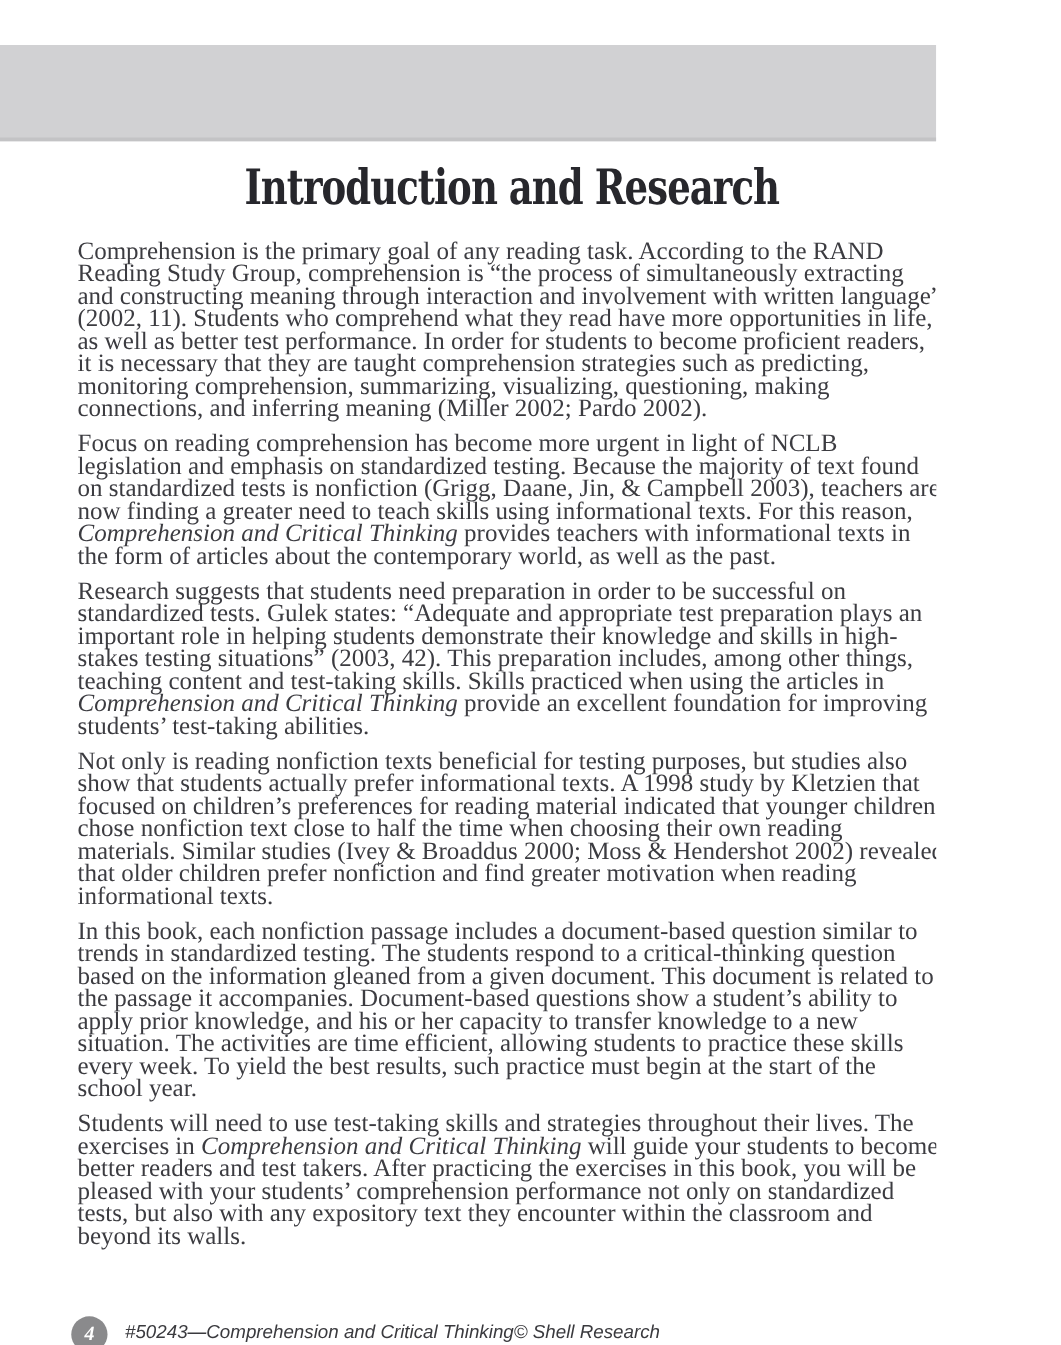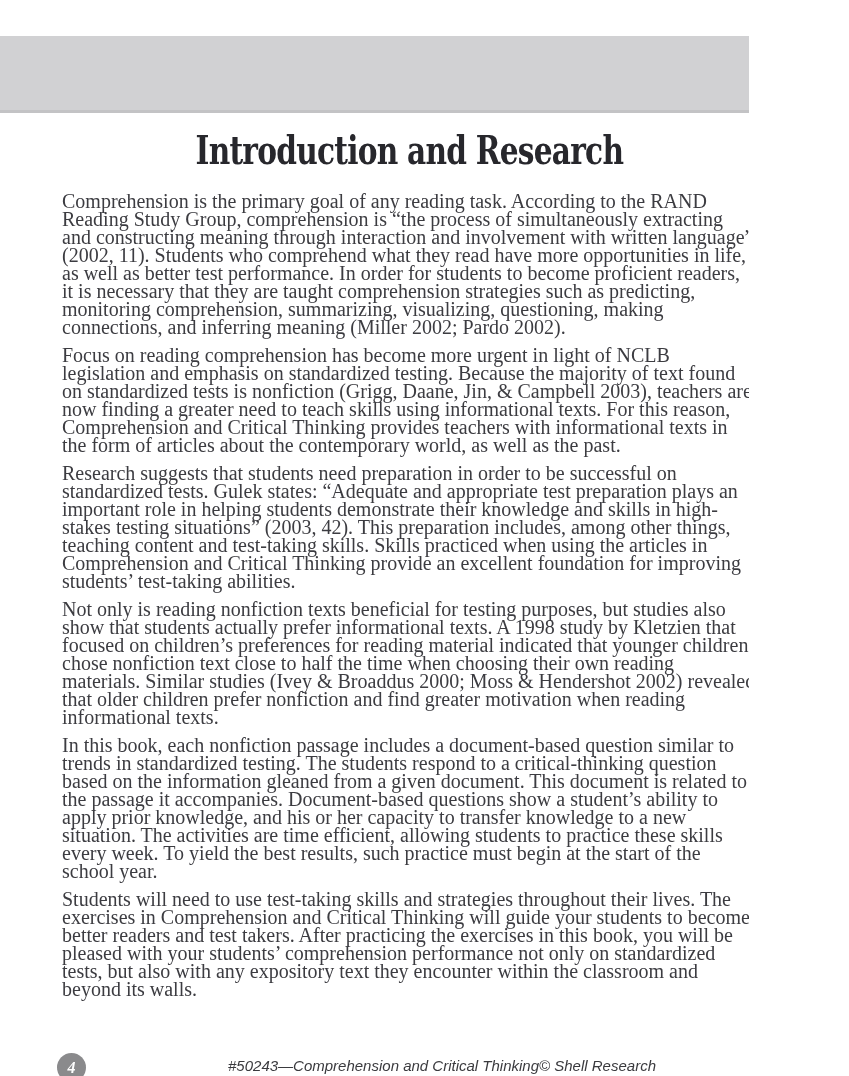--- a/index.html
+++ b/index.html
@@ -49,30 +49,30 @@
   .body-copy {
     position: absolute;
     top: 156px;
     left: 62px;
     width: 694px;
     color: var(--body-text, #3c3c41);
     font-size: 20px;
     line-height: 18px;
   }
   .body-para { margin: 0 0 10px 0; }
-  .italic { }
+  .italic { font-style: italic; }
 
   
   .footer-row {
     position: absolute;
     top: 1021px;
     left: 100px;
     right: 93px;
     display: flex;
-    justify-content: flex-end;
+    justify-content: flex-start;
     align-items: baseline;
     font-family: "Liberation Sans", sans-serif;
     font-style: italic;
     font-size: 15px;
     color: var(--footer-text, #3a3a3e);
   }
   .page-pin {
     position: absolute;
     left: 57px;
     top: 1017px;

